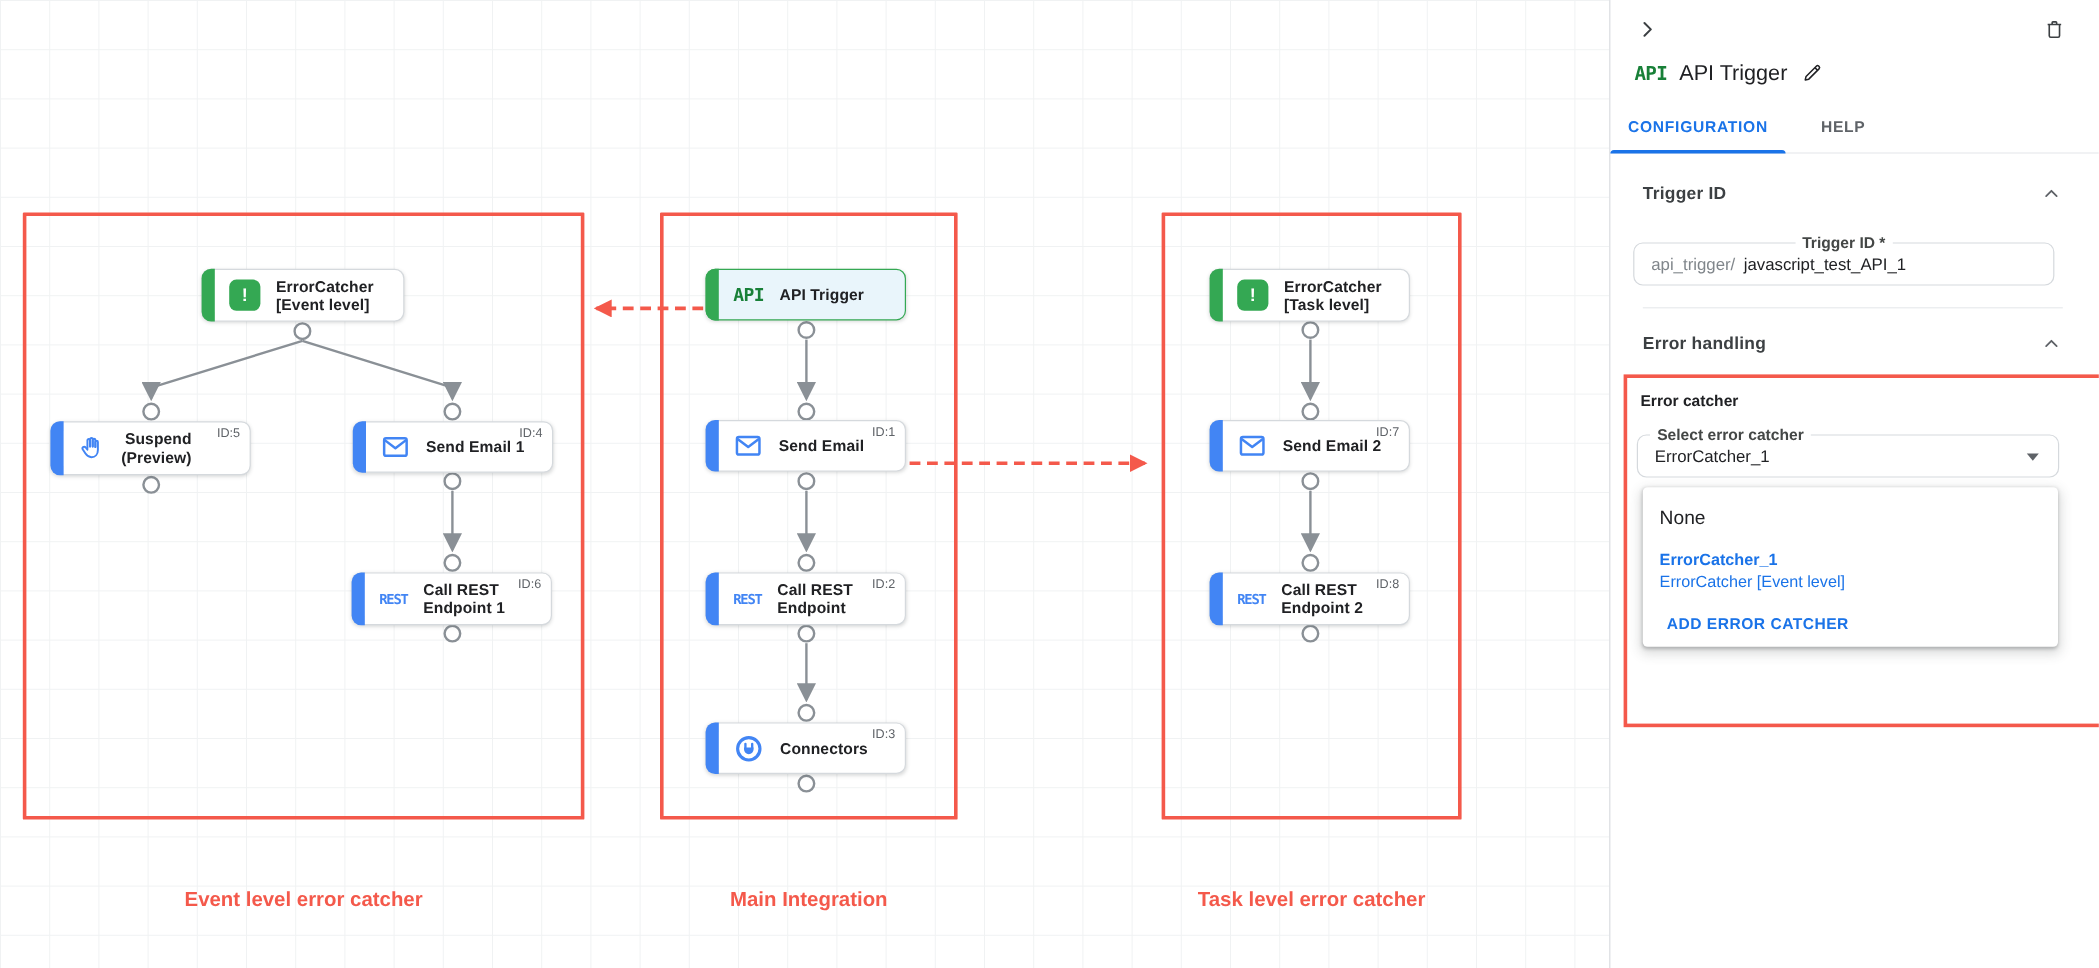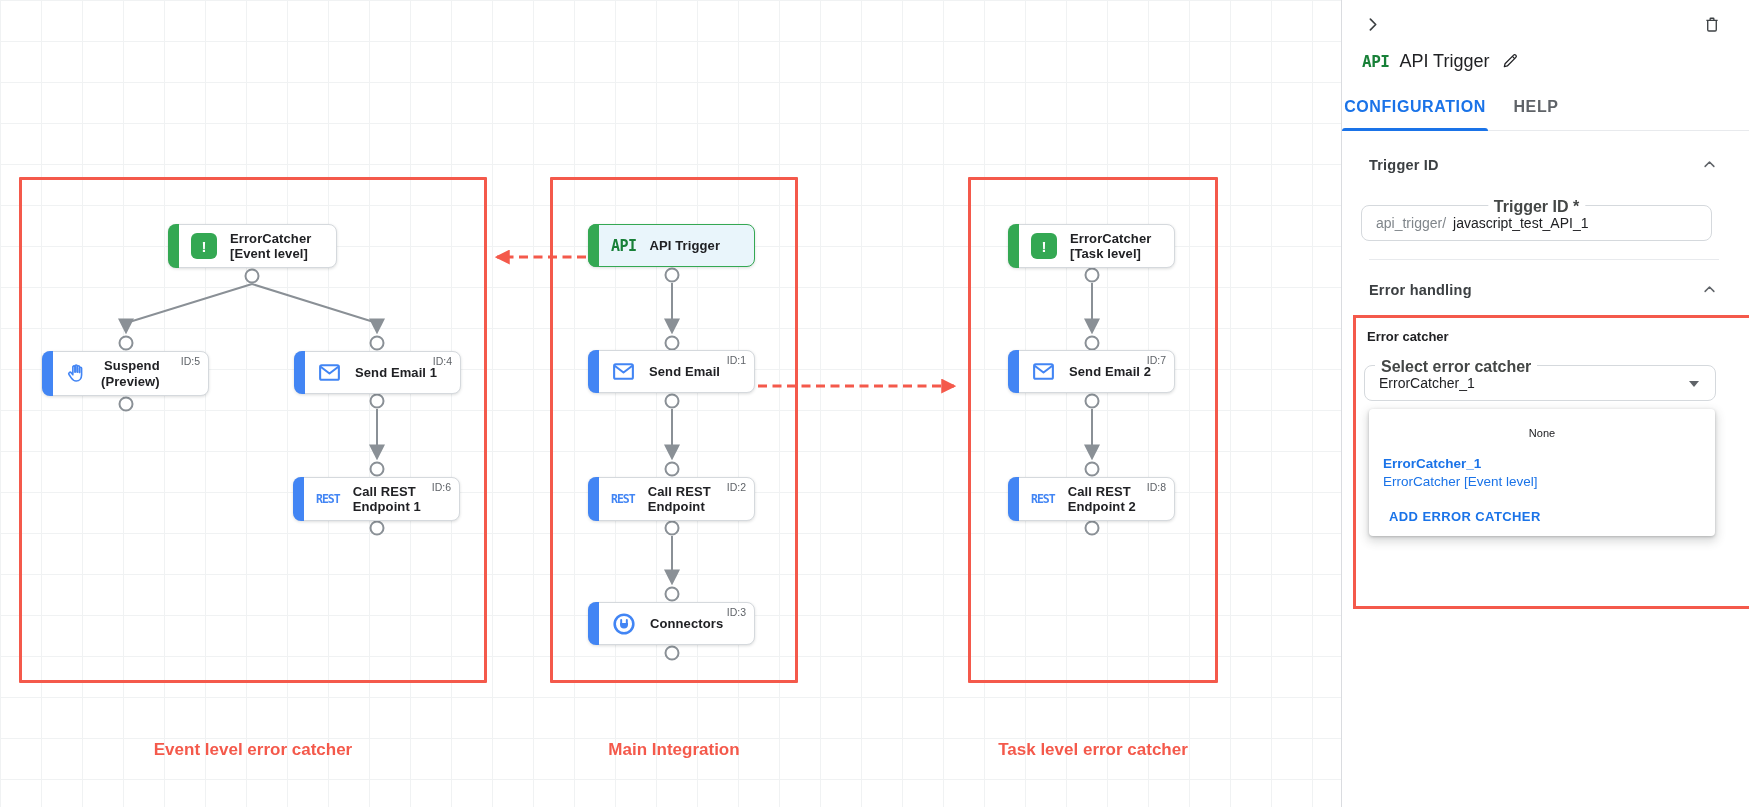--- a/index.html
+++ b/index.html
@@ -36,47 +36,47 @@
   .rest-ic { font-family:"DejaVu Sans Mono", monospace; font-weight:bold; font-size:11.5px; color:#4285f4; letter-spacing:-1px; }
 
   
   .panel { position:relative; width:408px; height:807px; background:#fff; border-left:1px solid #dadce0; flex:0 0 auto; }
   .panel-top { display:flex; justify-content:space-between; align-items:center; padding:13px 26px 0 20px; }
   .icon-btn { background:none; border:none; cursor:pointer; padding:2px; line-height:0; }
   .title-row { display:flex; align-items:center; gap:10px; padding:14px 20px 0 20px; }
   .badge-api { font-family:"DejaVu Sans Mono", monospace; font-weight:bold; font-size:16px; color:#188038; letter-spacing:-.5px; }
   .panel-title { font-size:18px; font-weight:normal; color:#202124; }
   .tabs { display:flex; border-bottom:1px solid #e8eaed; margin-top:14px; }
-  .tab { position:relative; width:146px; text-align:center; padding:12px 0 14px; font-size:16px; font-weight:bold; letter-spacing:.6px; color:#5f6368; cursor:pointer; }
+  .tab { position:relative; width:146px; text-align:center; padding:12px 0 14px; font-size:13px; font-weight:bold; letter-spacing:.6px; color:#5f6368; cursor:pointer; }
   .tab + .tab { width:96px; }
   .tab.active { color:#1a73e8; }
   .tab.active::after { content:""; position:absolute; left:0; right:0; bottom:-1px; height:3px; background:#1a73e8; border-radius:3px 3px 0 0; }
 
   .section { padding:0 30px 0 27px; }
   .sec-head { display:flex; justify-content:space-between; align-items:center; padding-top:24px; }
   .sec-title { font-size:14.5px; font-weight:bold; color:#3c4043; letter-spacing:.2px; }
   .divider { border:none; border-top:1px solid #e8eaed; margin-top:18px; }
 
   .outlined { position:relative; border:1px solid #d5d9dd; border-radius:8px; height:36px; display:flex; align-items:center; background:#fff; }
-  .outlined .flabel { position:absolute; top:-8px; background:#fff; padding:0 6px; font-size:16px; font-weight:bold; color:#444746; white-space:nowrap; }
+  .outlined .flabel { position:absolute; top:-8px; background:#fff; padding:0 6px; font-size:13px; font-weight:bold; color:#444746; white-space:nowrap; }
   .trigger-field { margin:31px 0 0 -8px; width:351px; }
   .trigger-field .flabel { left:50%; transform:translateX(-50%); }
   .trigger-field .prefix { margin-left:14px; font-size:14px; color:#80868b; }
   .trigger-field .value { margin-left:7px; font-size:14px; color:#202124; }
 
   .red-highlight { position:relative; margin:16px 0 0 -16px; width:409px; height:294px; border:3px solid; padding:11px 8px 16px 11px; }
   .ec-label { font-size:13px; font-weight:bold; color:#202124; }
   .select-field { margin:21px 0 0 -3px; width:352px; cursor:pointer; }
   .select-field .flabel { left:10px;text-align:center; }
   .select-field .sel-value { margin-left:14px; font-size:14px; color:#202124; }
   .caret { position:absolute; right:16px; top:15px; width:0; height:0; border-left:5.5px solid transparent; border-right:5.5px solid transparent; border-top:6px solid #5f6368; }
 
   .dropdown { position:relative; margin:8px 0 0 2px; width:346px; background:#fff; border-radius:4px;
     box-shadow:0 1px 3px rgba(60,64,67,.3), 0 4px 10px 2px rgba(60,64,67,.18); padding:9px 0 12px; z-index:5; }
-  .dd-item { padding:9px 14px; font-size:11px; color:#202124; cursor:pointer;text-align:center; }
+  .dd-item { padding:9px 14px; font-size:16px; color:#202124; cursor:pointer; }
   .dd-item2 { padding:7px 14px 6px; cursor:pointer; }
   .dd-name { font-size:13.5px; font-weight:bold; line-height:18px; }
   .dd-detail { font-size:13.5px; line-height:18px; }
   .dd-blue { color:#1a73e8; }
   .dd-dark { color:#202124; }
   .add-ec { display:block; background:none; border:none; margin:12px 0 0 20px; font-family:inherit; font-size:13px; font-weight:bold; letter-spacing:.4px; color:#1a73e8; cursor:pointer; }
 </style>
 </head>
 <body>
 

